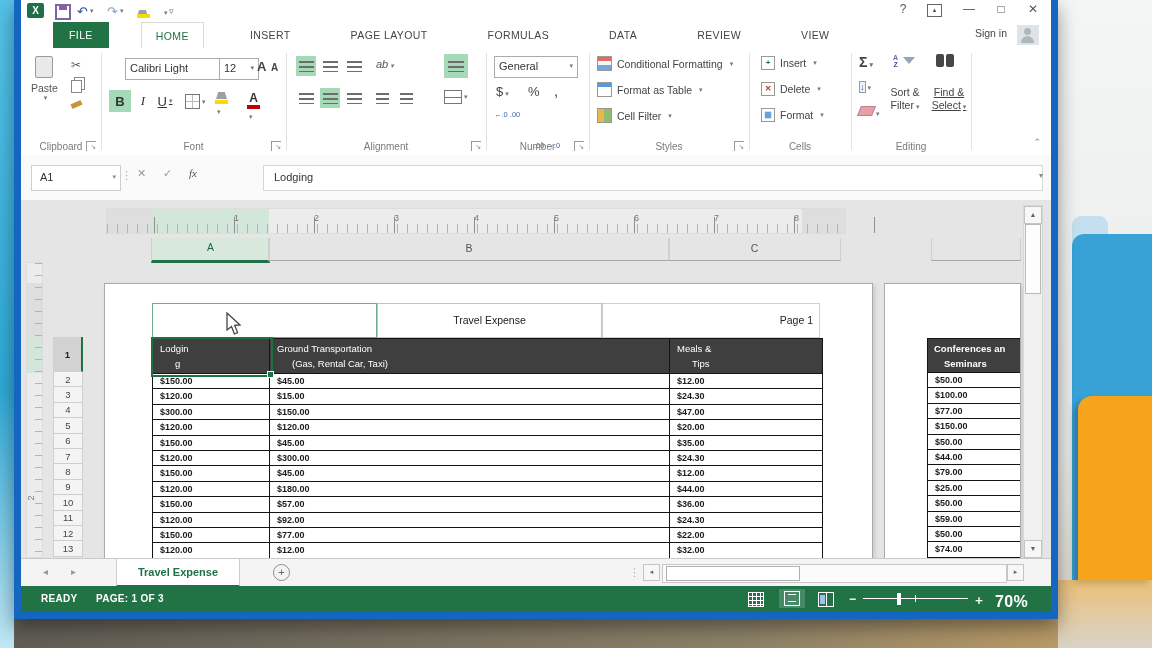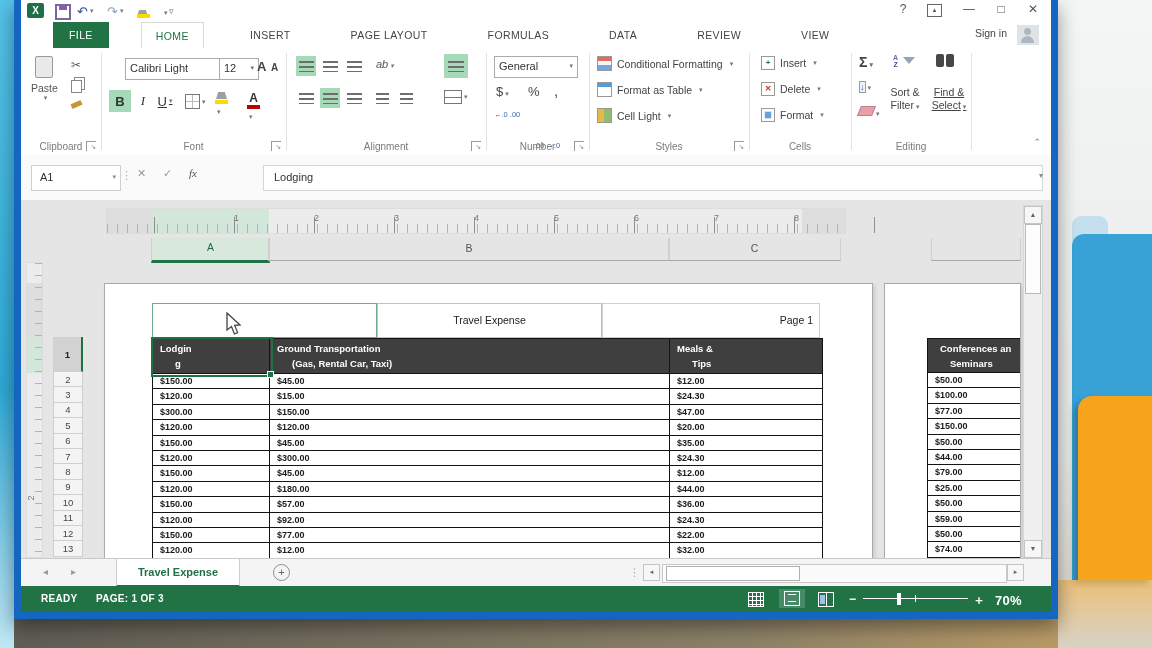--- a/index.html
+++ b/index.html
@@ -102,28 +102,28 @@
   #page1{left:83px;width:767px;}
   #page2{left:863px;width:135px;}
   .hdr-sec{position:absolute;top:19px;height:35px;box-sizing:border-box;font-size:10.5px;color:#222;}
   #hdr-left{left:47px;width:225px;border:1px solid #6fae8d;background:#fff;}
   #hdr-center{left:272px;width:225px;border:1px solid #c2c2c2;text-align:center;line-height:33px;}
   #hdr-right{left:497px;width:218px;border:1px solid #d0d0d0;text-align:right;line-height:33px;padding-right:6px;}
   #tbl1{position:absolute;left:47px;top:54px;width:670px;border-left:1px solid #141414;border-top:1px solid #141414;}
   .t-row{display:flex;}
   .t-cell{box-sizing:border-box;border-right:1px solid #141414;border-bottom:1px solid #141414;overflow:hidden;}
   .c-a{width:117px;}.c-b{width:400px;}.c-c{width:153px;}
-  .t-head .t-cell{height:35px;background:#3f3f3f;color:#fff;font-weight:bold;font-size:9.5px;padding-top:2px;}
+  .t-head .t-cell{height:35px;background:#3f3f3f;color:#fff;font-weight:normal;font-size:9.5px;padding-top:2px;}
   .t-head .t-cell div{line-height:15px;padding-left:7px;}
   .t-head .t-cell div:nth-child(2){padding-left:22px;}
   .t-row:not(.t-head) .t-cell{height:15.4px;font-size:9px;font-weight:600;color:#1a1a1a;padding-left:7px;line-height:14px;background:#fff;}
   #tbl2{position:absolute;left:42px;top:54px;width:95px;}
   #tbl2 .t-cell{width:95px;border-left:1px solid #141414;border-right:none;}
   #tbl2 .t-hcell{height:35px;background:#3f3f3f;color:#fff;font-weight:bold;font-size:9.5px;padding-top:2px;border-top:1px solid #141414;}
-  #tbl2 .t-hcell div{line-height:15px;padding-left:6px;margin-left:6px;}
+  #tbl2 .t-hcell div{line-height:15px;padding-left:6px;}
   #tbl2 .t-hcell div:nth-child(2){padding-left:16px;}
   #tbl2 .t-dcell{height:15.4px;box-sizing:border-box;border-bottom:1px solid #141414;font-size:9px;font-weight:600;color:#1a1a1a;padding-left:7px;line-height:14px;background:#fff;}
   #a1-sel{position:absolute;left:46px;top:53px;width:118px;height:36px;border:2px solid #1e7145;pointer-events:none;}
   #a1-handle{position:absolute;right:-3px;bottom:-3px;width:5px;height:5px;background:#1e7145;border:1px solid #fff;}
   
   #vsb{left:1002px;top:5px;width:18px;height:352px;background:#f0f0f0;border:1px solid #d7d7d7;}
   .sb-btn{position:absolute;left:0;width:16px;height:16px;background:#f7f7f7;border:1px solid #c4c4c4;color:#666;font-size:7px;text-align:center;line-height:15px;}
   #vsb-thumb{position:absolute;left:1px;top:18px;width:14px;height:68px;background:#fdfdfd;border:1px solid #b9b9b9;}
   
   #tabsbar{left:0;top:558px;width:1030px;height:28px;background:#f4f4f4;border-top:1px solid #c9c9c9;font-size:11px;}
@@ -296,21 +296,21 @@
       <div class="srow ddc" style="left:8px;top:8px;">
           <span class="gridico cfico"></span>
           <span>Conditional Formatting</span>
         </div>
       <div class="srow ddc" style="left:8px;top:34px;">
           <span class="gridico ftico"></span>
           <span>Format as Table</span>
         </div>
       <div class="srow ddc" style="left:8px;top:60px;">
           <span class="gridico csico"></span>
-          <span>Cell Light</span>
+          <span>Cell Filter</span>
         </div>
       <div class="glabel">Styles</div>
       <div class="dlg"></div>
     </div>
 
     <div class="group" style="left:728px;width:102px;">
       <div class="srow ddc" style="left:12px;top:8px;">
           <span class="cellico" style="color:#217346;">+</span>
           <span>Insert</span>
         </div>
@@ -536,15 +536,15 @@
     <div class="abs" style="left:727px;top:6px;"><span class="viewico vi-norm" style="display:inline-block;"></span></div>
     <div class="view-active" style="left:758px;">
         <span class="viewico vi-layout"></span>
       </div>
     <div class="abs" style="left:797px;top:6px;"><span class="viewico vi-break" style="display:inline-block;"></span></div>
     <div class="abs zoom-pm" style="left:828px;">−</div>
     <div class="abs" id="zoom-track"></div>
     <div class="abs" id="zoom-tick"></div>
     <div class="abs" id="zoom-thumb"></div>
     <div class="abs zoom-pm" style="left:952px;">＋</div>
-    <div class="abs sb-txt" style="left:974px;font-size:13px;text-align:center;">70%</div>
+    <div class="abs sb-txt" style="left:974px;font-size:16px;text-align:center;">70%</div>
   </div>
 </div>
 
 </body></html>

